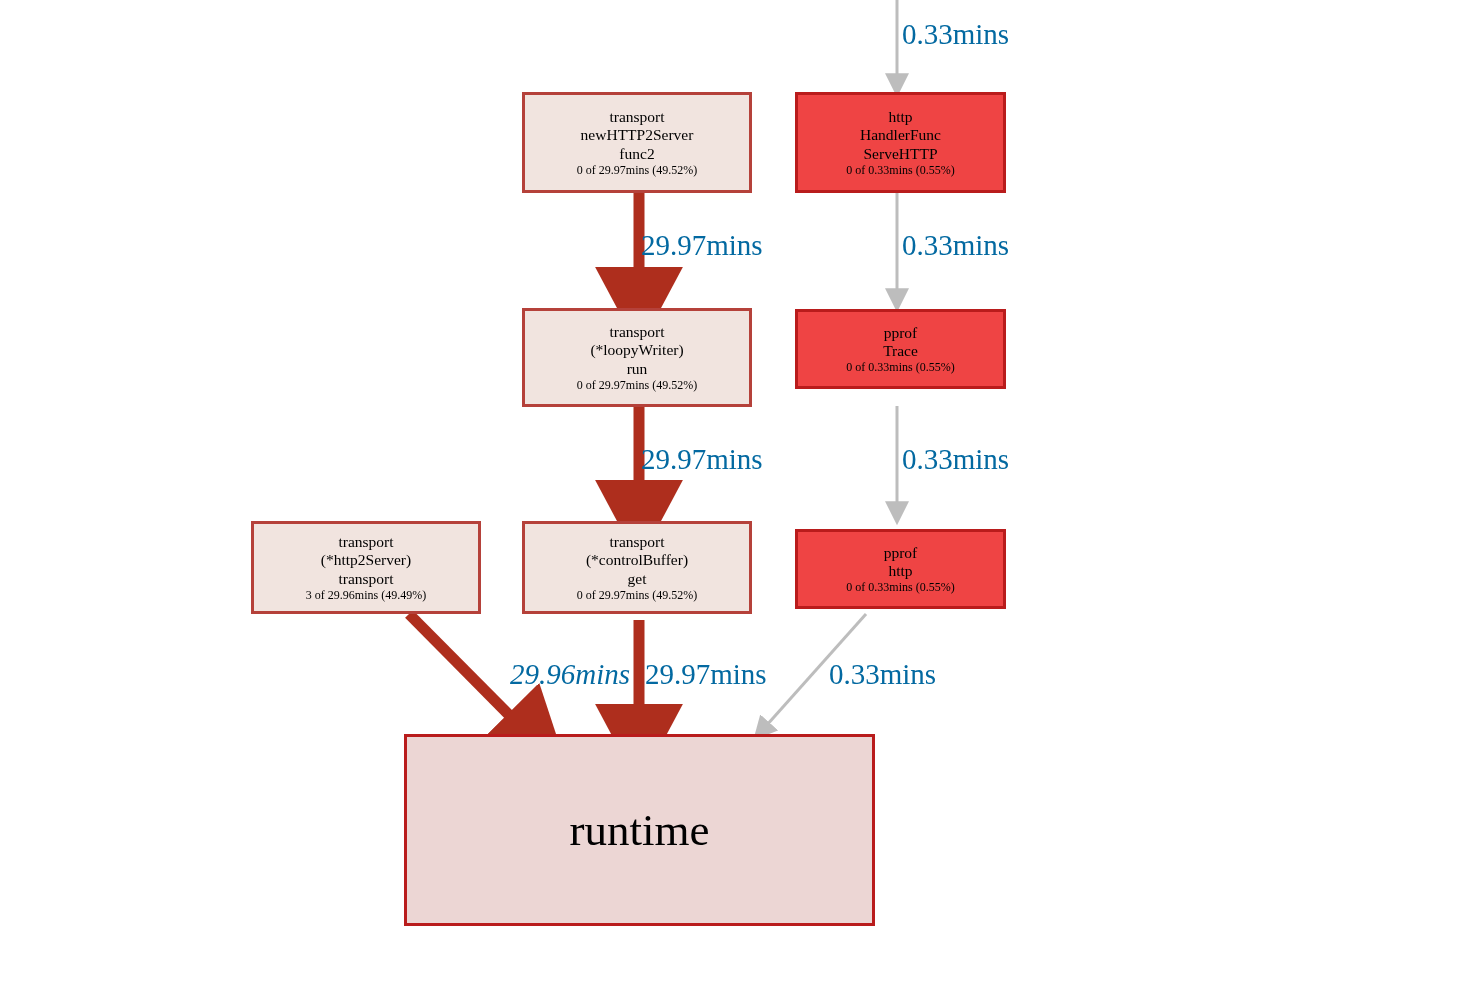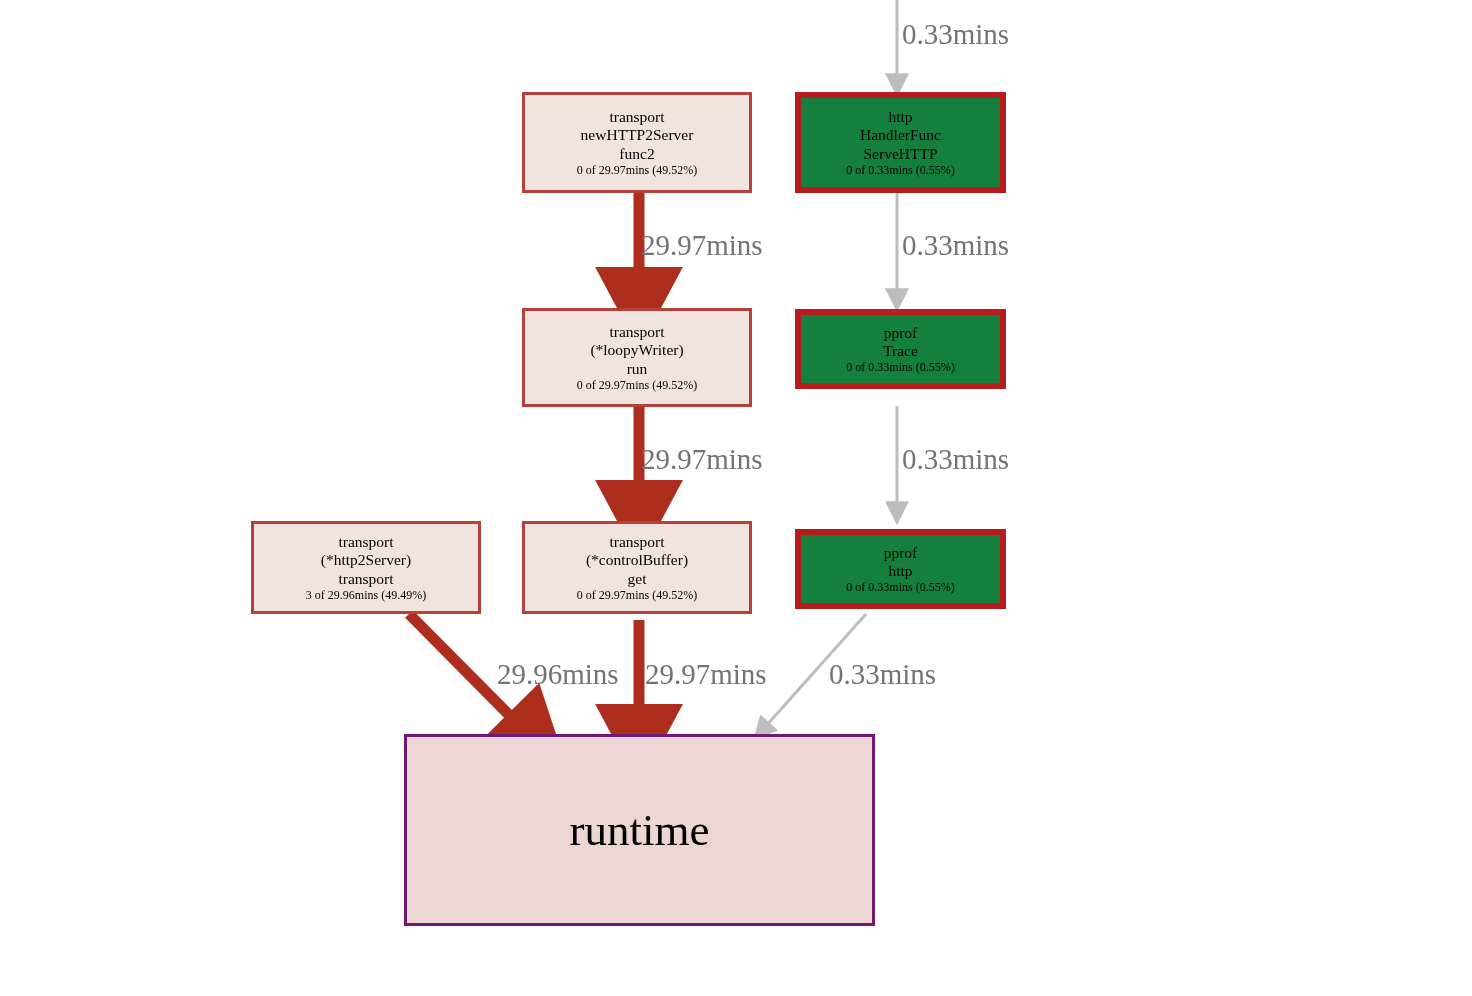--- a/index.html
+++ b/index.html
@@ -4,29 +4,29 @@
 <style>
   html,body{margin:0;padding:0;background:#ffffff;}
   body{width:1472px;height:996px;overflow:hidden;font-family:"Liberation Serif",serif;}
   #canvas{position:relative;width:1472px;height:996px;background:#fff;}
   svg#edges{position:absolute;left:0;top:0;width:1472px;height:996px;}
 
   .node{position:absolute;box-sizing:border-box;display:flex;flex-direction:column;
         justify-content:center;text-align:center;line-height:1.18;
         font-family:"Liberation Serif",serif;color:#000;}
   .node.hot{background:#f1e4df;border:3px solid #b5413a;}
-  .node.hot-strong{background:#ecd6d4;border:3px solid #701a75;}
-  .node.cold{background:#15803d;border:6px solid #b91c1c;}
+  .node.hot-strong{background:#ecd6d4;border:3px solid #b91c1c;}
+  .node.cold{background:#ef4444;border:3px solid #b91c1c;}
   .node .ln{display:block;white-space:nowrap;}
   .node.small .ln{font-size:15.5px;}
   .node.small .ln.stat{font-size:12px;}
   .node.root .ln{font-size:45px;line-height:1.22;}
 
   .elabel{position:absolute;font-family:"Liberation Serif",serif;font-size:29px;
-          color:#737373;white-space:nowrap;}
+          color:#0369a1;white-space:nowrap;}
 </style>
 </head>
 <body>
 
 <div id="canvas">
 
   <svg id="edges" viewBox="0 0 1472 996">
     <defs>
       <marker id="arrowHot" markerWidth="12" markerHeight="12" refX="2.2" refY="4" orient="auto" markerUnits="strokeWidth">
         <path d="M0,0 L0,8 L7.5,4 z" fill="#ae2e1d"></path>
@@ -126,19 +126,19 @@
   <div class="elabel" style="left:902px;top:18px;">0.33mins</div>
 
   <div class="elabel" style="left:641px;top:229px;">29.97mins</div>
 
   <div class="elabel" style="left:902px;top:229px;">0.33mins</div>
 
   <div class="elabel" style="left:641px;top:443px;">29.97mins</div>
 
   <div class="elabel" style="left:902px;top:443px;">0.33mins</div>
 
-  <div class="elabel" style="left:497px;top:658px;">29.96mins</div>
+  <div class="elabel" style="left:510px;top:658px;font-style:italic;">29.96mins</div>
 
   <div class="elabel" style="left:645px;top:658px;">29.97mins</div>
 
   <div class="elabel" style="left:829px;top:658px;">0.33mins</div>
 
 </div>
 
 </body></html>

